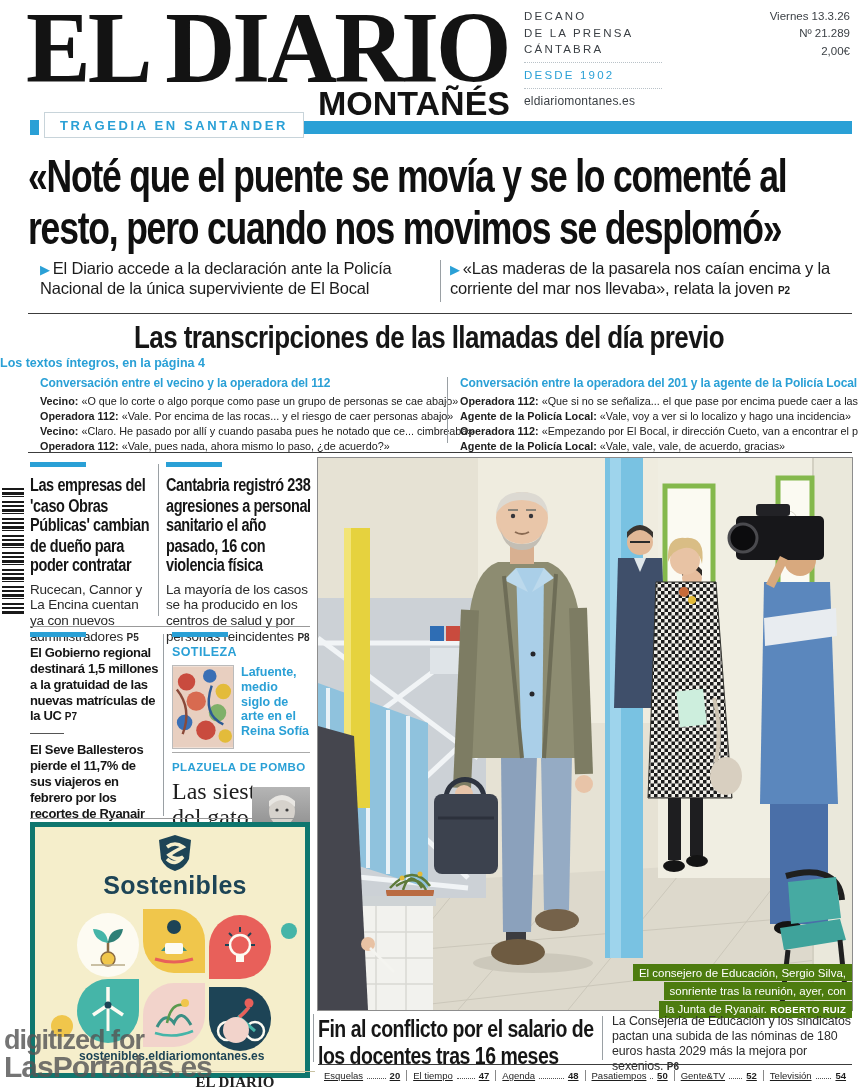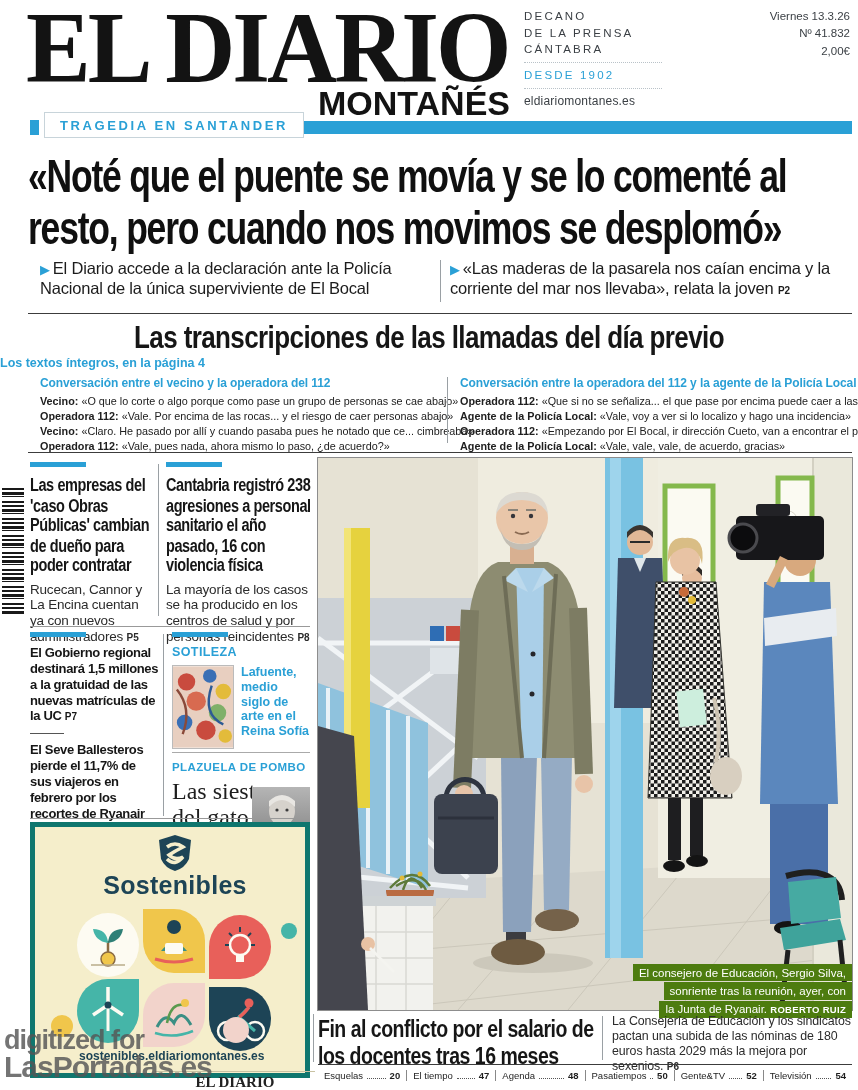--- a/index.html
+++ b/index.html
@@ -86,21 +86,21 @@
   .ad-url{position:absolute;left:0;top:222px;width:280px;text-align:left;color:var(--navy);font-weight:800;font-size:12px;margin-left:44px;}
   .ad-pub{position:absolute;left:0;top:244px;width:280px;text-align:center;font-family:"Liberation Serif","DejaVu Serif",serif;font-weight:700;font-size:15px;color:#222;border-top:1px solid #c9c2a2;padding-top:2px;margin:0 60px;width:160px;left:60px;}
   .ad-pub small{display:block;font-family:"Liberation Sans",sans-serif;font-weight:800;font-size:6.5px;color:var(--accent);letter-spacing:1px;}
 
   
   .watermark{position:absolute;left:4px;top:1028px;z-index:9;color:rgba(85,85,85,0.82);font-weight:800;line-height:0.92;letter-spacing:-1px;}
   .watermark .w1{font-size:27px;}
   .watermark .w2{font-size:30px;}
 
   
-  .footer{position:absolute;left:318px;right:6px;top:1070px;display:flex;font-size:9.5px;color:#1e1e1e;}
+  .footer{position:absolute;left:318px;right:6px;top:1070px;display:flex;font-size:9.5px;color:#1e1e1e;text-decoration:underline;}
   .fitem{flex:1;display:flex;align-items:flex-end;padding:0 6px;}
   .fitem + .fitem{border-left:1px solid #888;}
   .fitem .leader{flex:1;border-bottom:1.6px dotted #555;margin:0 4px 2px;}
   .fitem b{font-weight:800;}
 </style>
 </head>
 <body>
 
 <div class="page">
 
@@ -110,21 +110,21 @@
     <div>DECANO</div>
     <div>DE LA PRENSA</div>
     <div>CÁNTABRA</div>
     <div class="tag-rule"></div>
     <div class="since">DESDE 1902</div>
     <div class="tag-rule"></div>
     <div class="site">eldiariomontanes.es</div>
   </div>
   <div class="issue-info">
     <div>Viernes 13.3.26</div>
-    <div>Nº 41.832</div>
+    <div>Nº 21.289</div>
     <div>2,00€</div>
   </div>
 
   <div class="kicker-sq"></div>
   <div class="kicker-bar"></div>
   <div class="kicker-box">TRAGEDIA EN SANTANDER</div>
 
   <div class="headline">«Noté que el puente se movía y se lo comenté al resto, pero cuando nos movimos se desplomó»</div>
   <div class="subhead sub-left"><span class="arr">▶</span><span>El Diario accede a la declaración ante la Policía Nacional de la única superviviente de El Bocal</span></div>
   <div class="subhead sub-right"><span class="arr">▶</span><span>«Las maderas de la pasarela nos caían encima y la corriente del mar nos llevaba», relata la joven</span> <span class="pref">P2</span></div>
@@ -134,21 +134,21 @@
   <div class="tr-title">Las transcripciones de las llamadas del día previo</div>
   <div class="tr-sub">Los textos íntegros, en la página 4</div>
   <div class="tr-col tr-left">
     <div class="hd">Conversación entre el vecino y la operadora del 112</div>
     <div><b>Vecino:</b> <span>«O que lo corte o algo porque como pase un grupo de personas se cae abajo»</span></div>
     <div><b>Operadora 112:</b> <span>«Vale. Por encima de las rocas... y el riesgo de caer personas abajo»</span></div>
     <div><b>Vecino:</b> <span>«Claro. He pasado por allí y cuando pasaba pues he notado que ce... cimbreaba»</span></div>
     <div><b>Operadora 112:</b> <span>«Vale, pues nada, ahora mismo lo paso, ¿de acuerdo?»</span></div>
   </div>
   <div class="tr-col tr-right">
-    <div class="hd">Conversación entre la operadora del 112 y la agente de la Policía Local</div>
+    <div class="hd">Conversación entre la operadora del 201 y la agente de la Policía Local</div>
     <div><b>Operadora 112:</b> <span>«Que si no se señaliza... el que pase por encima puede caer a las rocas»</span></div>
     <div><b>Agente de la Policía Local:</b> <span>«Vale, voy a ver si lo localizo y hago una incidencia»</span></div>
     <div><b>Operadora 112:</b> <span>«Empezando por El Bocal, ir dirección Cueto, van a encontrar el puente»</span></div>
     <div><b>Agente de la Policía Local:</b> <span>«Vale, vale, vale, de acuerdo, gracias»</span></div>
   </div>
   <div class="vline" style="left:447px;top:377px;height:66px;"></div>
   <div class="rule" style="top:452px;"></div>
 
   <div class="story" style="left:30px;top:462px;width:124px;">
     <div class="cbar"></div>

